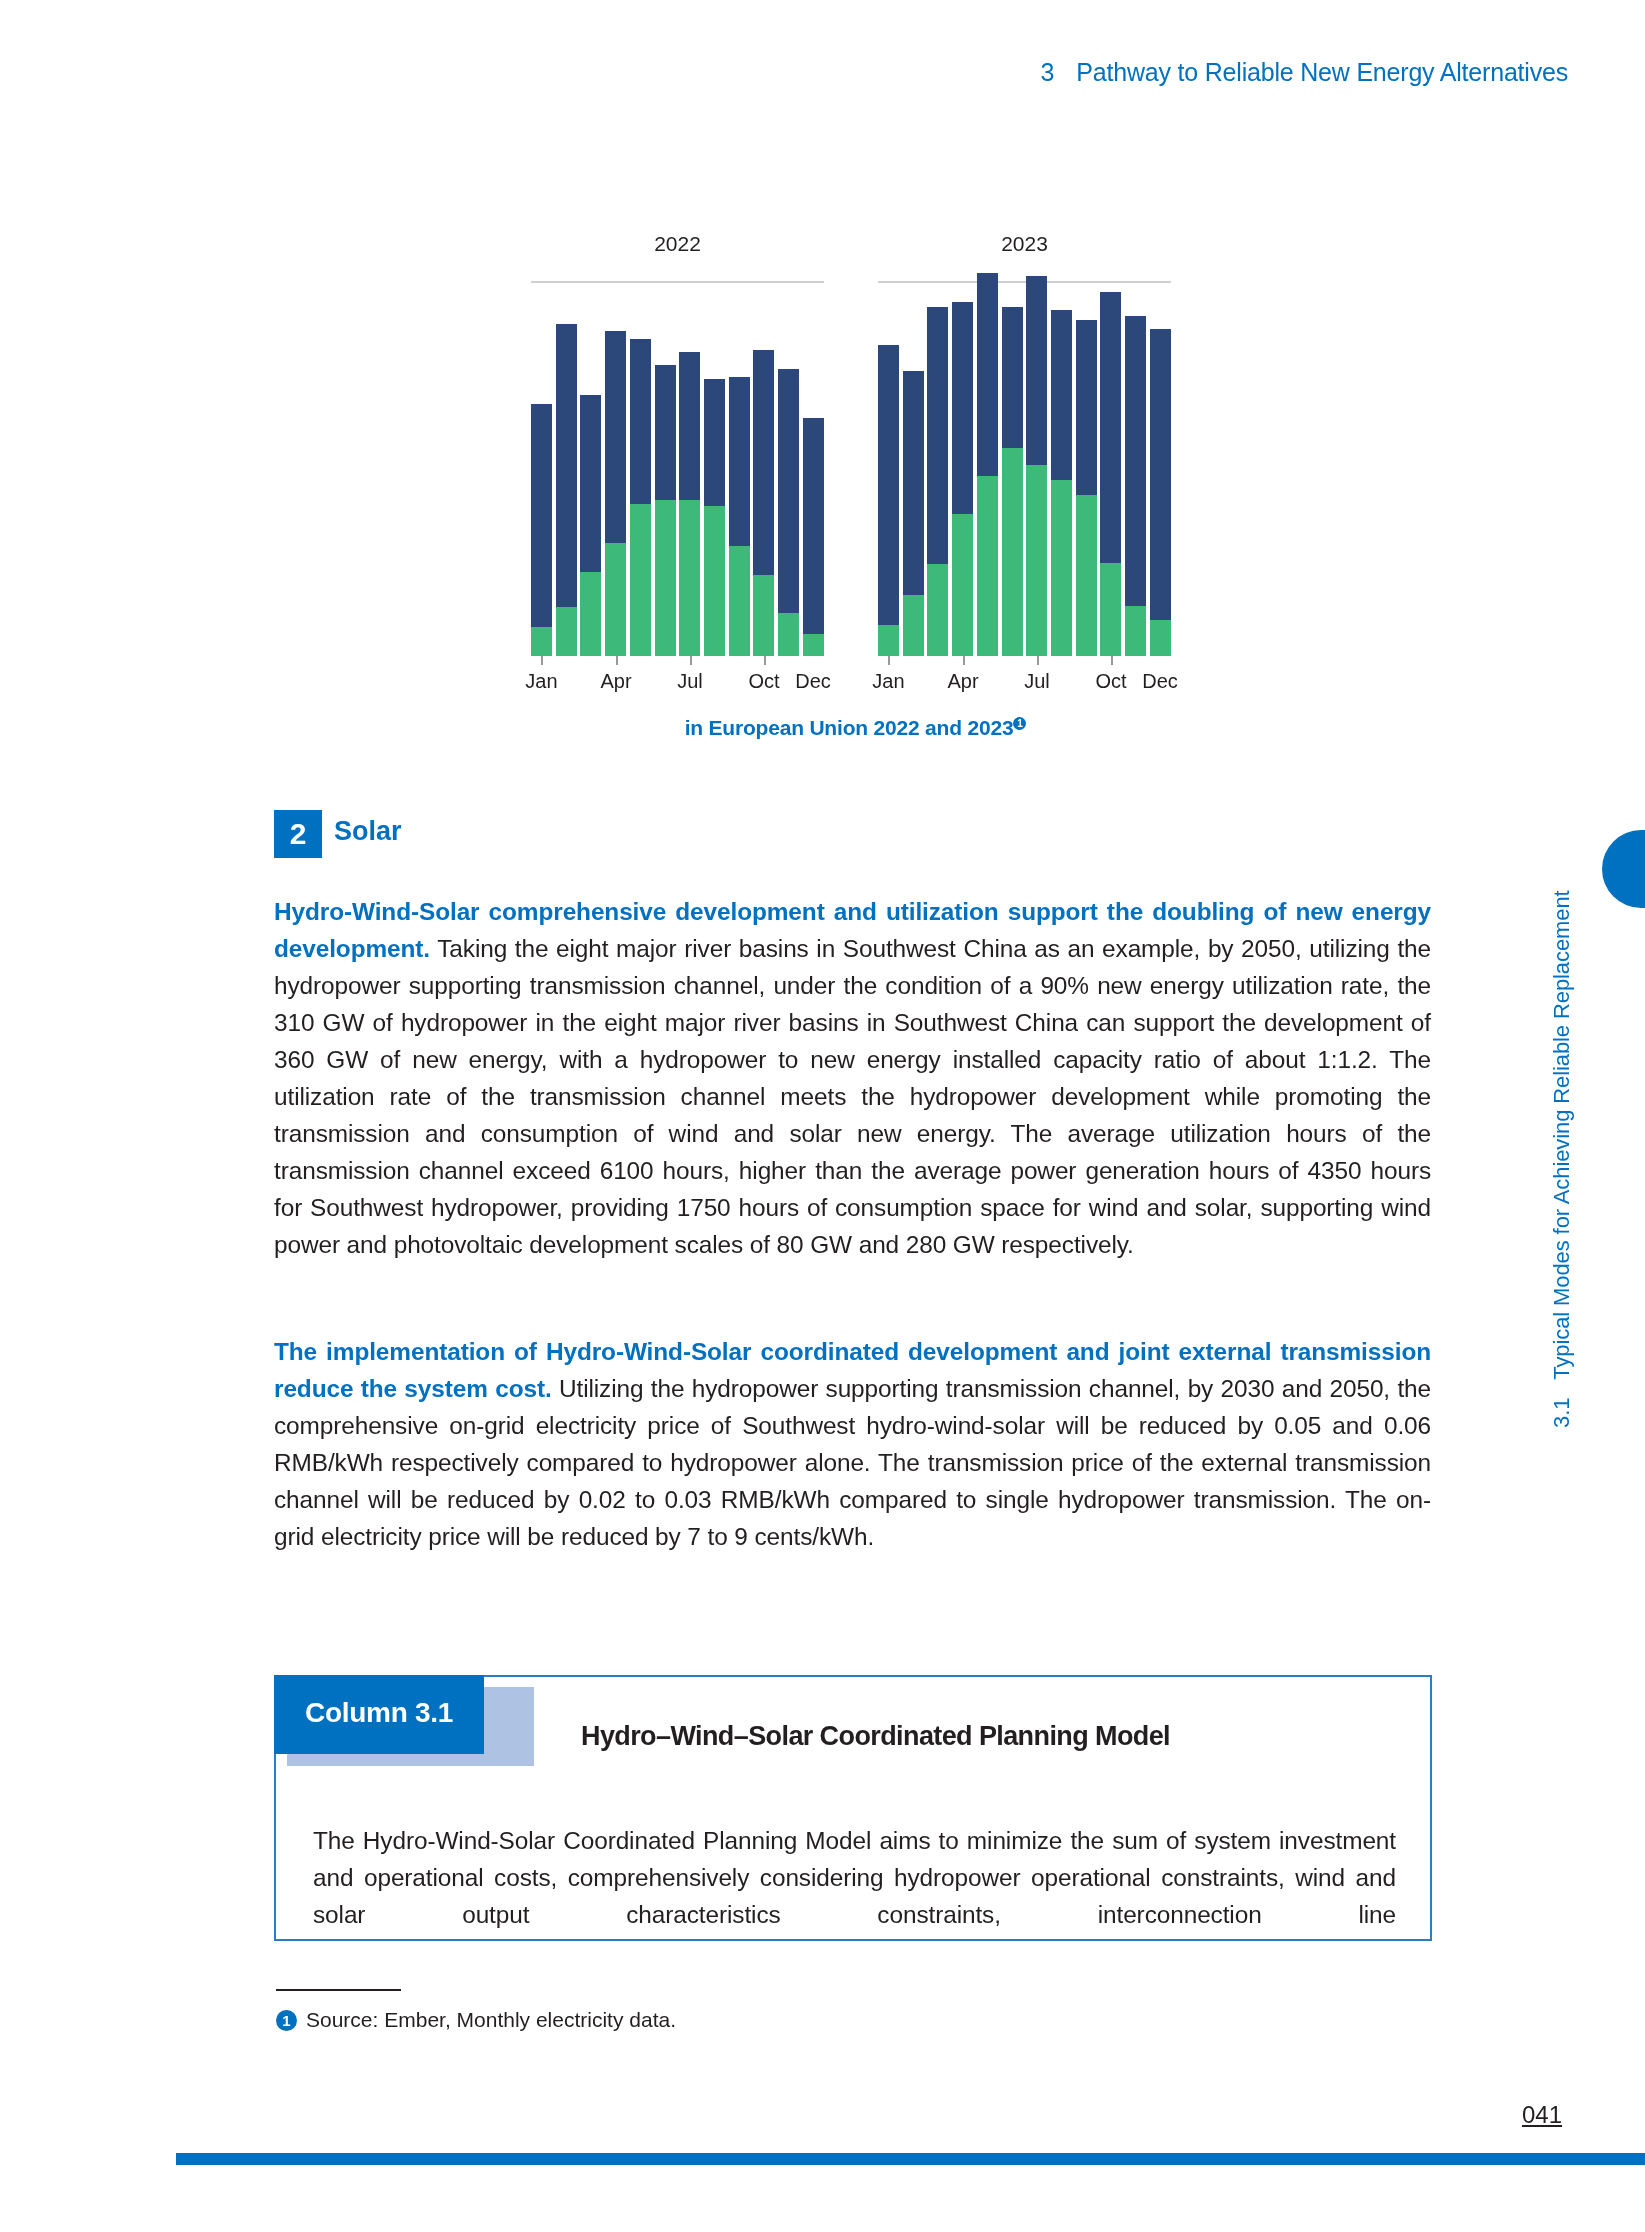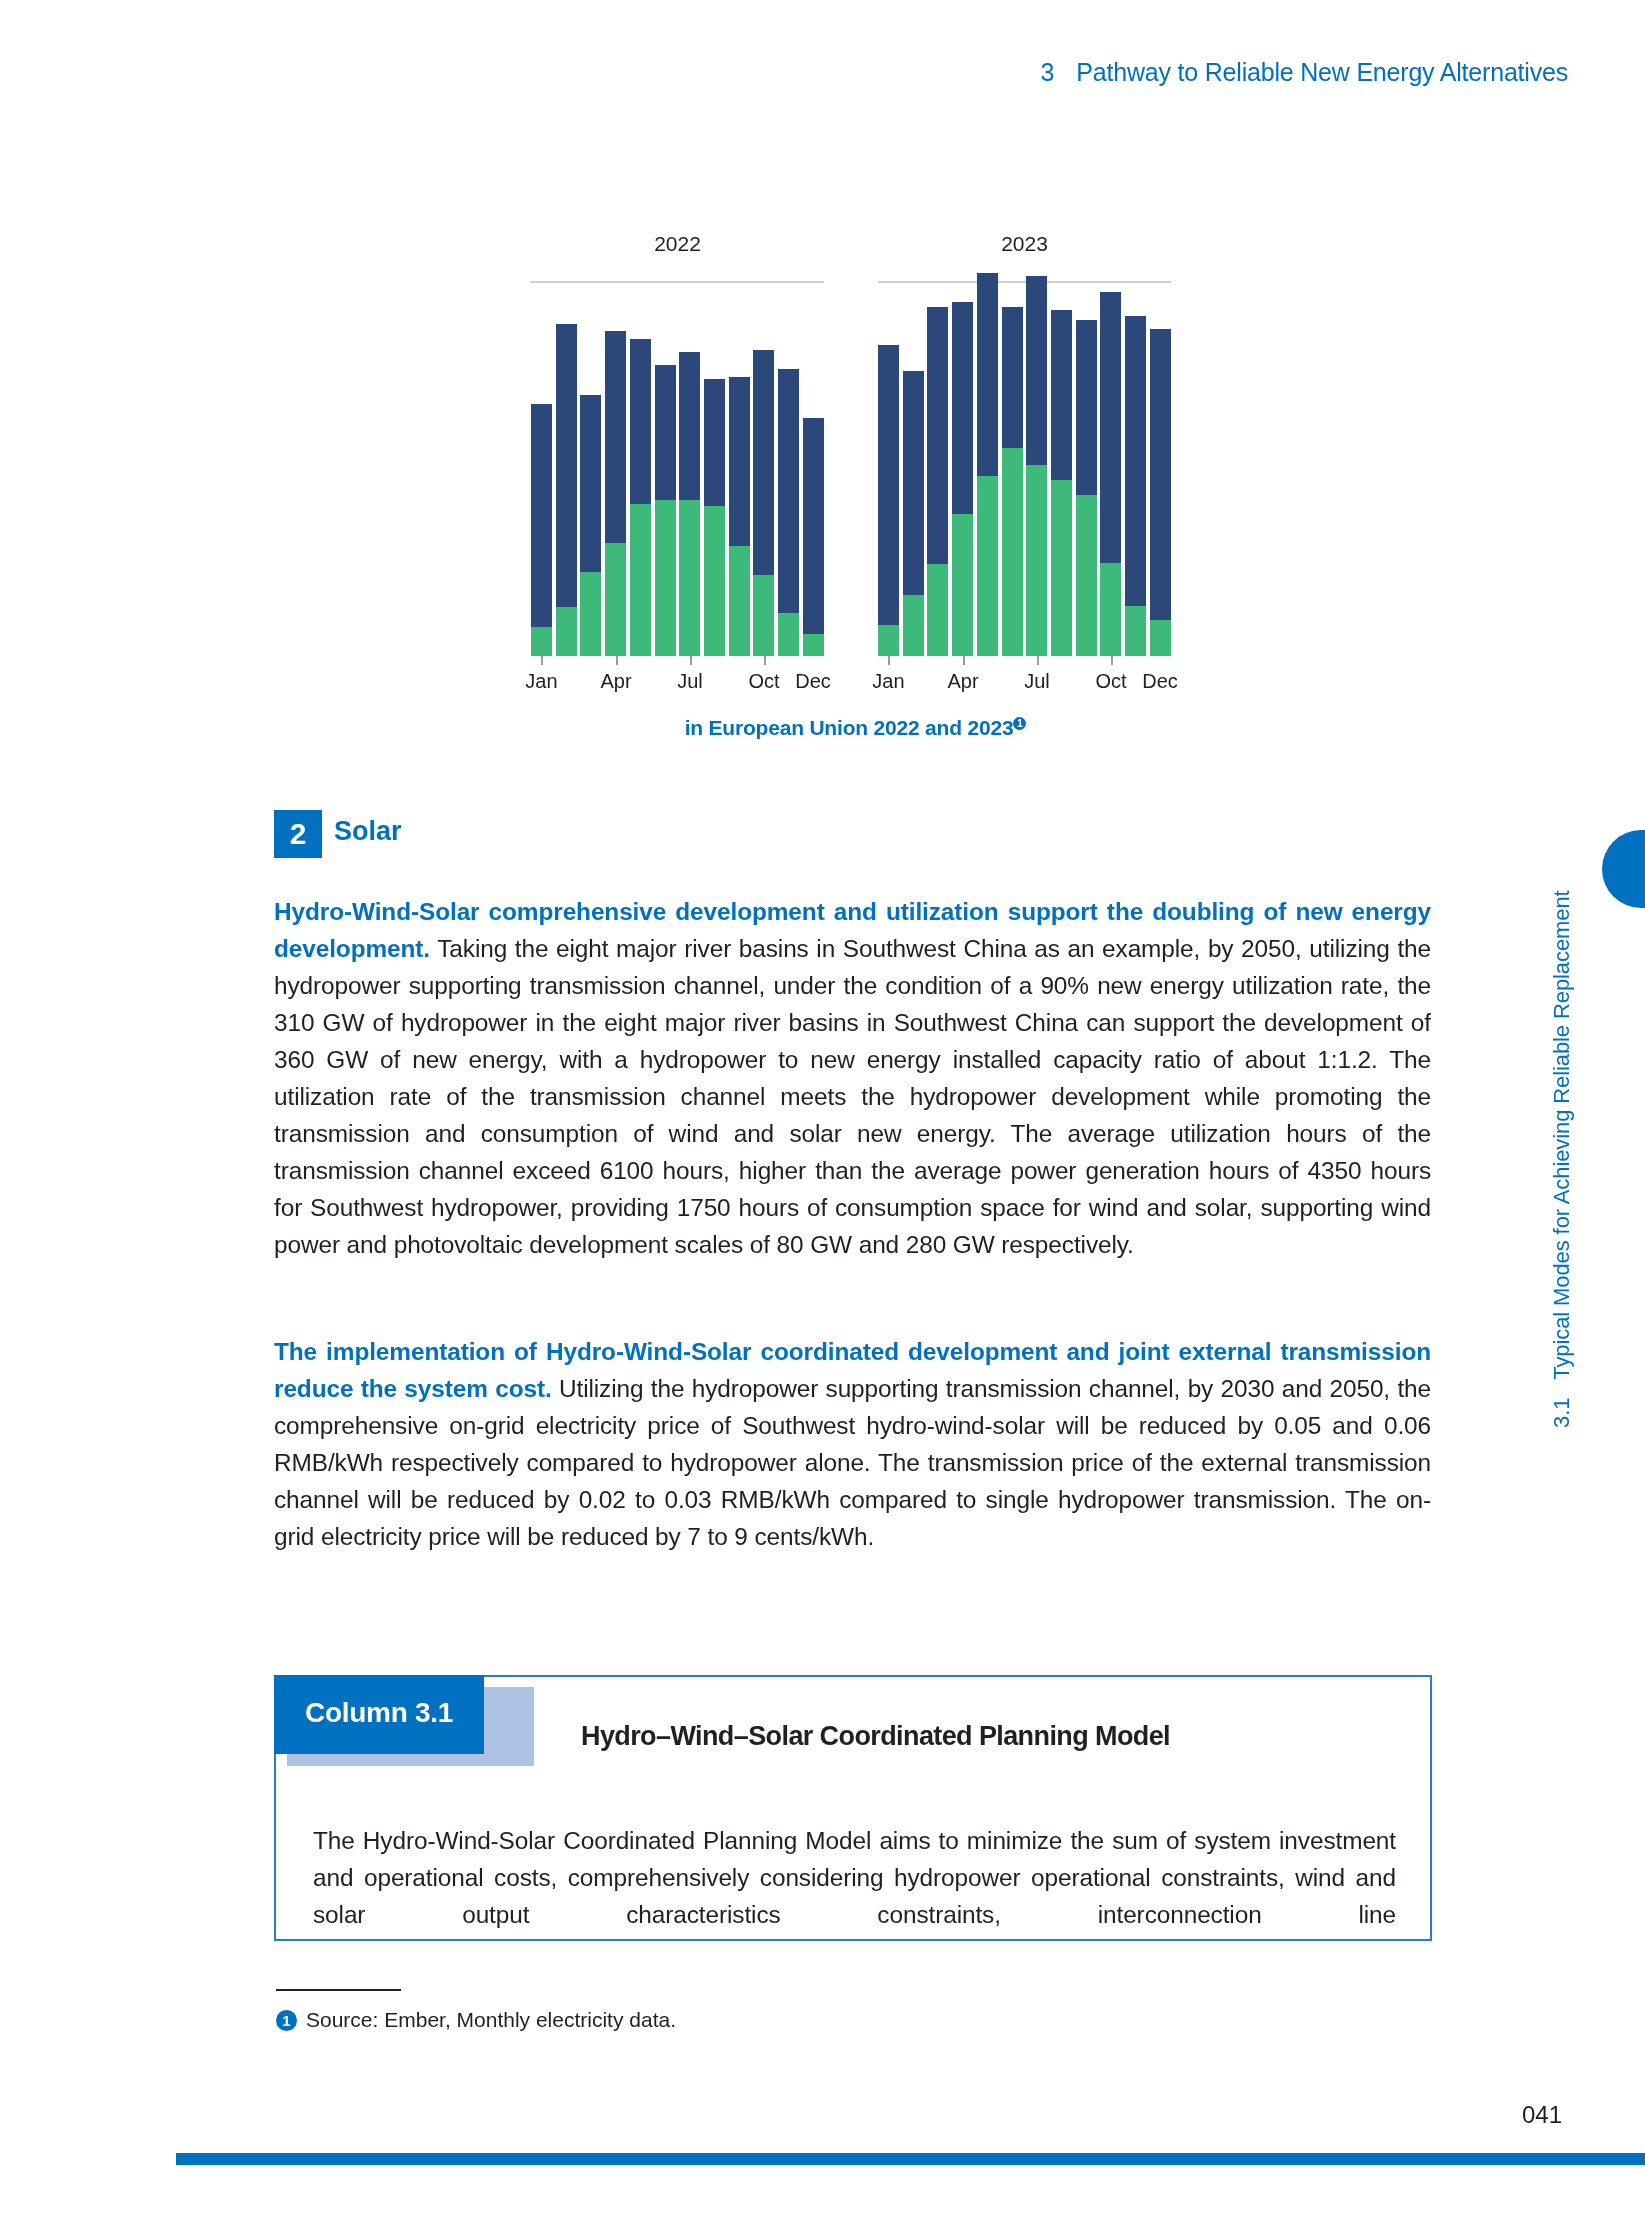--- a/index.html
+++ b/index.html
@@ -102,21 +102,21 @@
     left: 276px; top: 2008px; font-size: 21px; color: #231f20;
   }
   .footnote .circ-big {
     display: inline-block; width: 21px; height: 21px; border-radius: 50%;
     background: #0070c0; color: #fff; font-size: 15px; line-height: 21px;
     text-align: center; font-weight: bold; margin-right: 9px; vertical-align: 1px;
   }
 
   .page-number {
     left: 1512px; top: 2101px; width: 60px; text-align: center;
-    font-size: 24px; color: #231f20;
+    font-size: 24px; color: #231f20; text-decoration: underline;
   }
   .bottom-bar { left: 176px; top: 2153px; width: 1470px; height: 12px; background: #0070c0; }
 </style>
 </head>
 <body>
 
 <div class="abs running-head">
   <span class="num">3</span><span>Pathway to Reliable New Energy Alternatives</span>
 </div>
 

